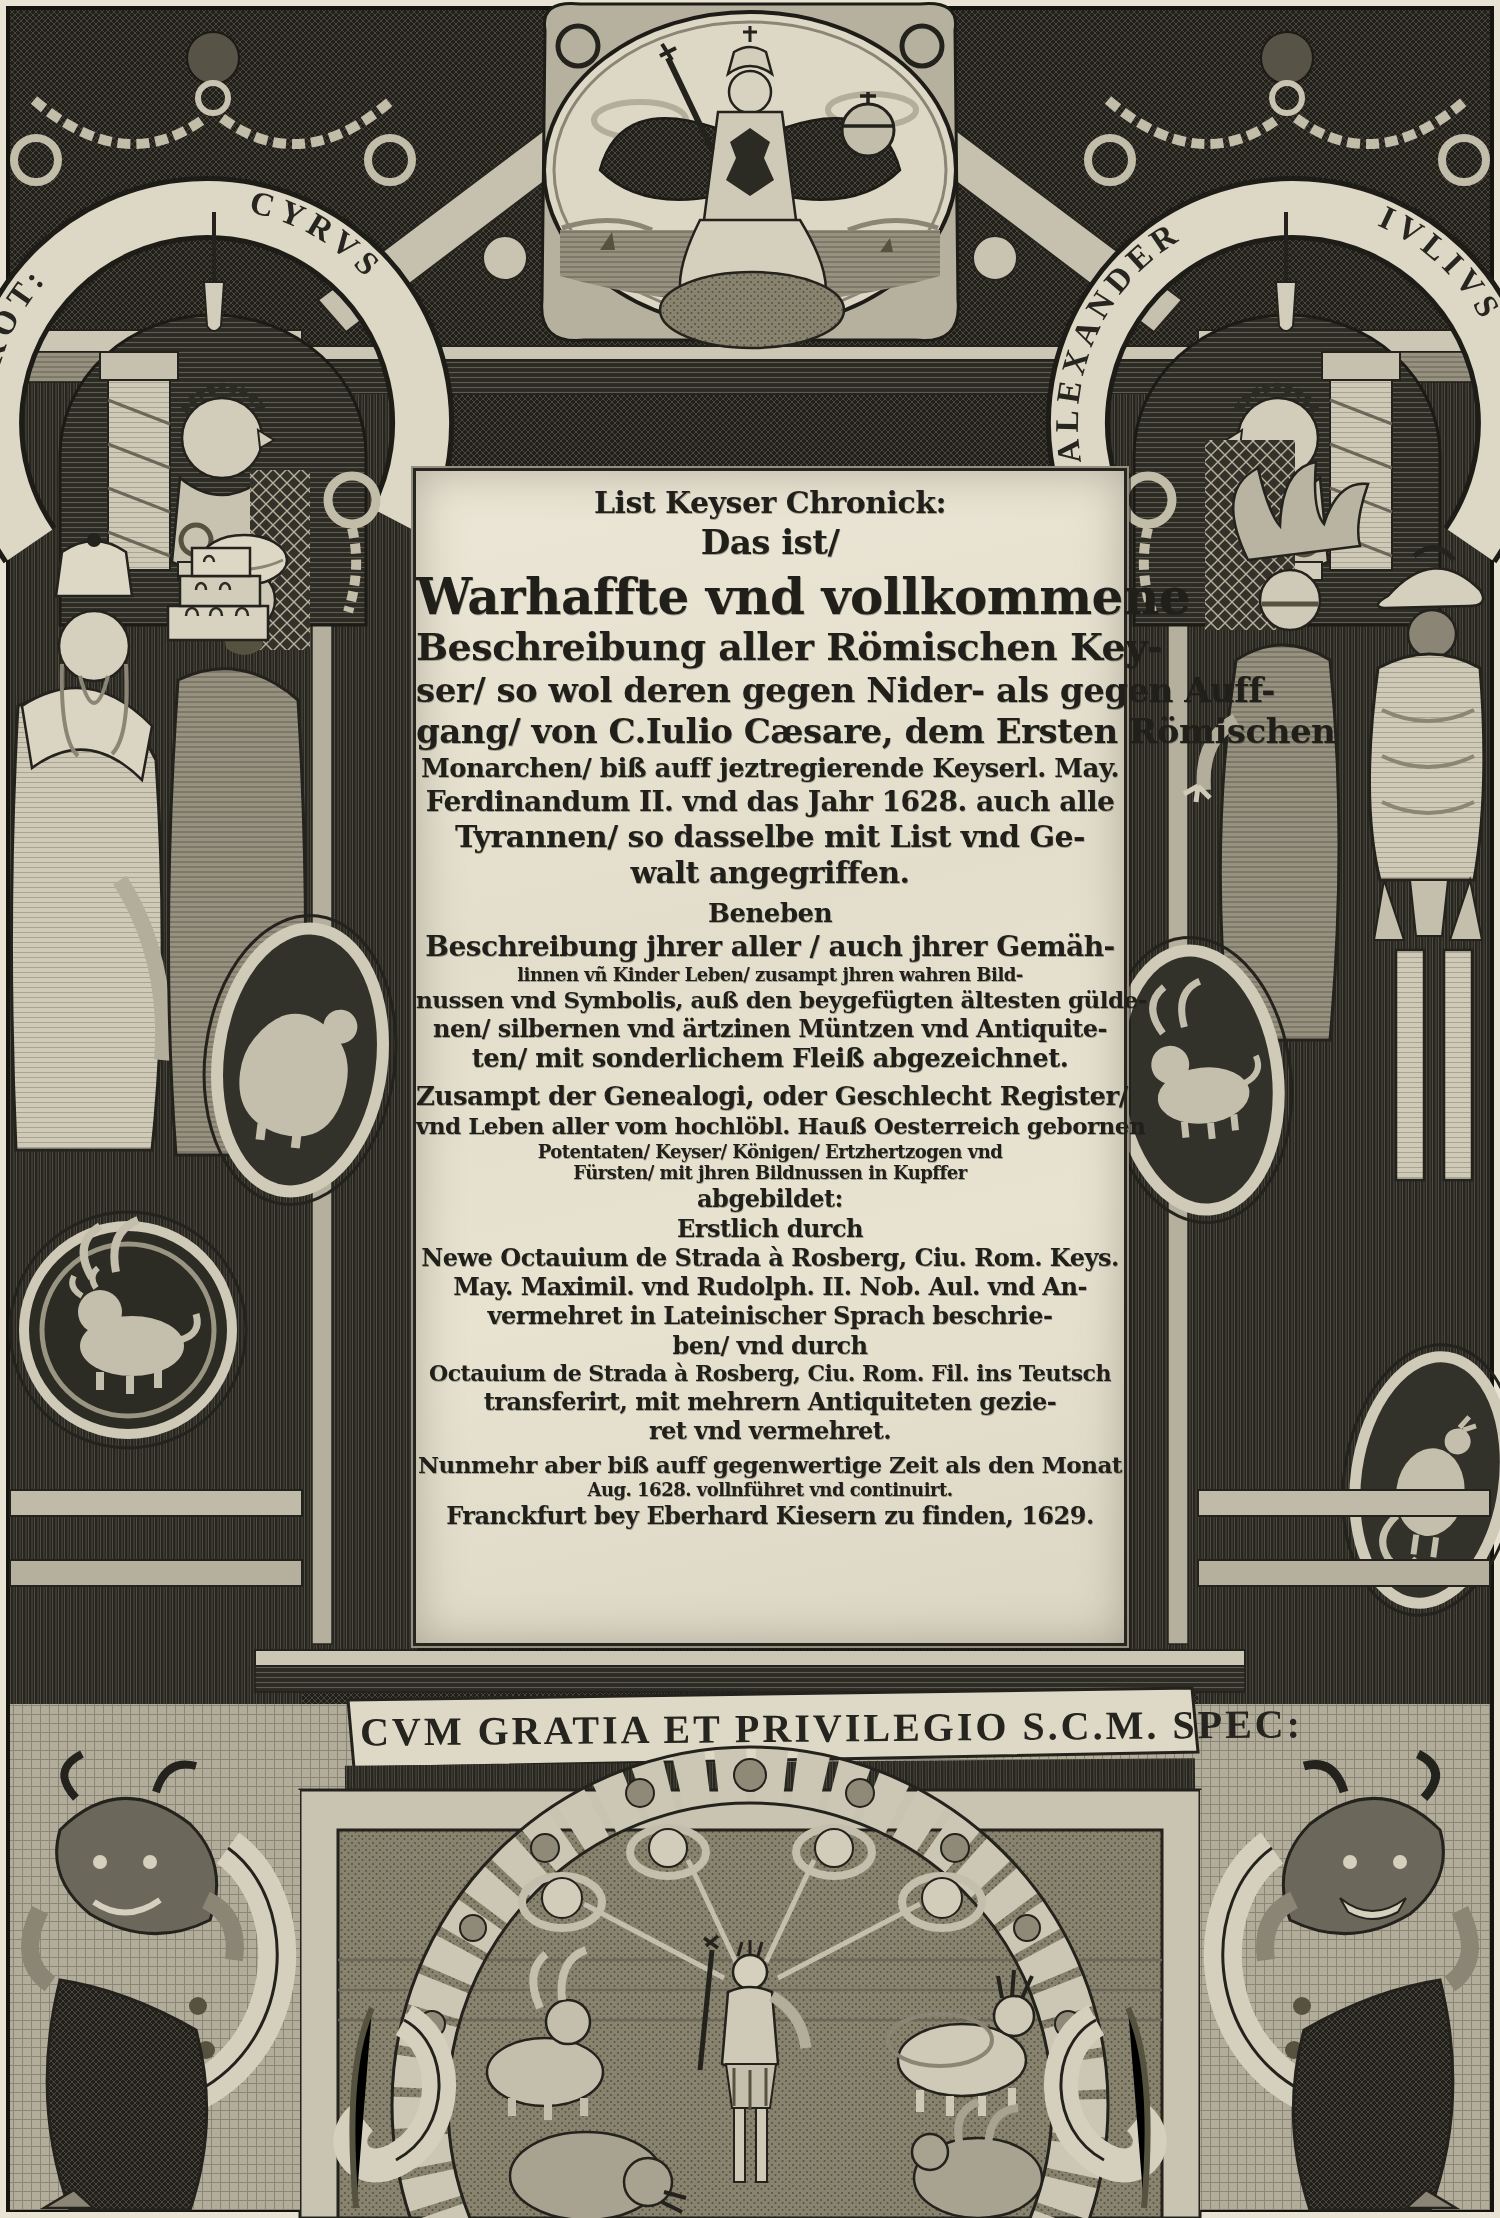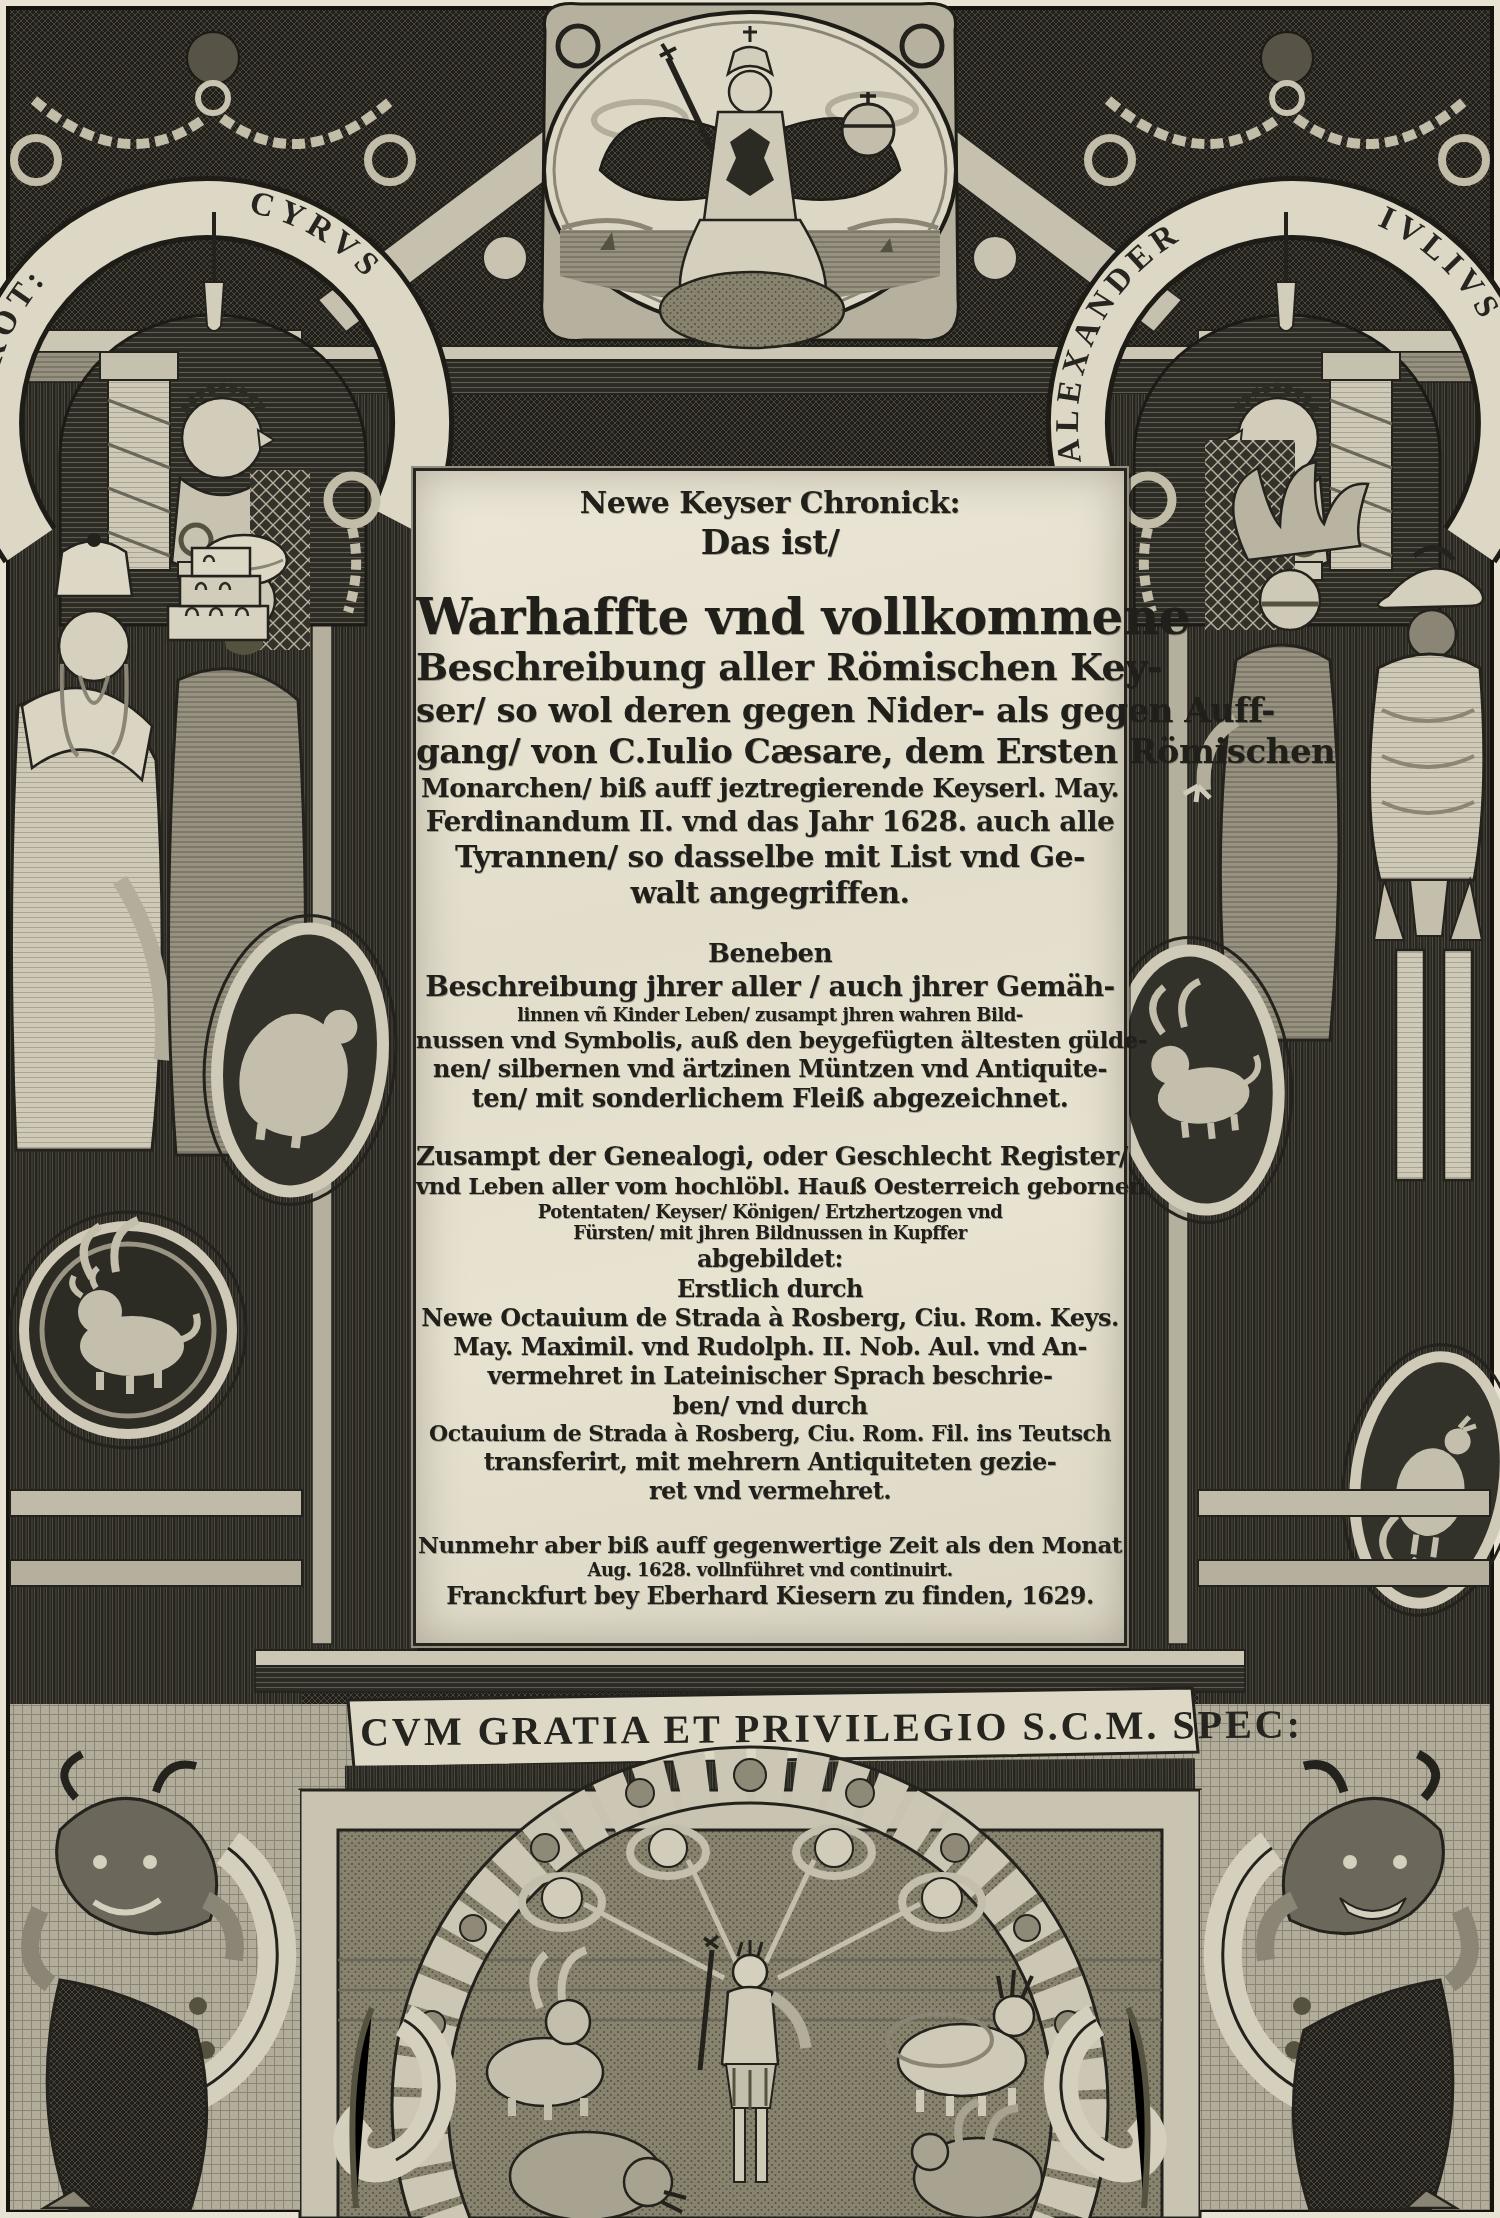--- a/index.html
+++ b/index.html
@@ -9,21 +9,21 @@
   #title-panel{
     position:absolute;left:413px;top:468px;width:714px;height:1178px;
     background:linear-gradient(168deg,#ebe6d5 0%,#e3decc 38%,#e8e3d1 66%,#dcd7c5 100%);
     border:3px solid #26251f;
     box-shadow:inset 0 0 46px rgba(92,86,70,.38), 0 0 0 2px #938e7e, 4px 5px 0 rgba(20,19,16,.55);
     z-index:3; text-align:center; padding-top:14px; box-sizing:border-box;
   }
   .ln{font-family:"DejaVu Serif",serif;font-weight:700;color:#201f1a;
       line-height:1.22;white-space:nowrap;letter-spacing:-0.5px;
       text-shadow:0.6px 0.6px 0 rgba(32,31,26,.35);}
-  .gap{margin-top:26px;}
+  .gap{margin-top:6px;}
   .s22{font-size:22px}.s23{font-size:23px}.s24{font-size:24px}.s25{font-size:18px}
   .s26{font-size:26px}.s27{font-size:34px}.s28{font-size:28px}.s30{font-size:30px}
   .s38{font-size:38px;line-height:1.18}.s50{font-size:50px;line-height:1.12}
   
   #banner-text{
     position:absolute;left:360px;top:1700px;width:820px;height:58px;z-index:3;
     font-family:"Liberation Serif",serif;font-weight:600;color:#25241e;
     font-size:40px;letter-spacing:3px;text-align:center;line-height:58px;
     transform:rotate(-0.5deg);white-space:nowrap;
   }
@@ -419,21 +419,21 @@
     <path d="M 1272,1848 C 1200,1900 1204,2040 1304,2092 C 1370,2122 1400,2060 1360,2028" fill="none" stroke="#d5d0bd" stroke-width="38"></path>
     <path d="M 1272,1848 C 1200,1900 1204,2040 1304,2092" fill="none" stroke="#23221c" stroke-width="3"></path>
     <circle cx="1302" cy="2006" r="9" fill="#55523f"></circle>
         <circle cx="1294" cy="2050" r="9" fill="#55523f"></circle>
     <path d="M 1440,1980 q 30,120 -10,230 l -120,0 q -30,-90 -6,-180 q 70,-40 136,-50 Z" fill="url(#pCross)" stroke="#23221c" stroke-width="3"></path>
     <path d="M 1426,2190 l 30,18 h -50 Z" fill="#8a8575" stroke="#23221c" stroke-width="2.5"></path>
   </g>
 </svg>
 
   <div id="title-panel">
-    <div class="ln s30">Newe Keyser Chronick:</div>
+    <div class="ln s30">List Keyser Chronick:</div>
     <div class="ln s27">Das ist/</div>
     <div class="ln s50 gap">Warhaffte vnd vollkommene</div>
     <div class="ln s38">Beschreibung aller Römischen Key-</div>
     <div class="ln s27">ser/ so wol deren gegen Nider- als gegen Auff-</div>
     <div class="ln s27">gang/ von C.Iulio Cæsare, dem Ersten Römischen</div>
     <div class="ln s26">Monarchen/ biß auff jeztregierende Keyserl. May.</div>
     <div class="ln s28">Ferdinandum II. vnd das Jahr 1628. auch alle</div>
     <div class="ln s30">Tyrannen/ so dasselbe mit List vnd Ge-</div>
     <div class="ln s30">walt angegriffen.</div>
     <div class="ln s26 gap">Beneben</div>

